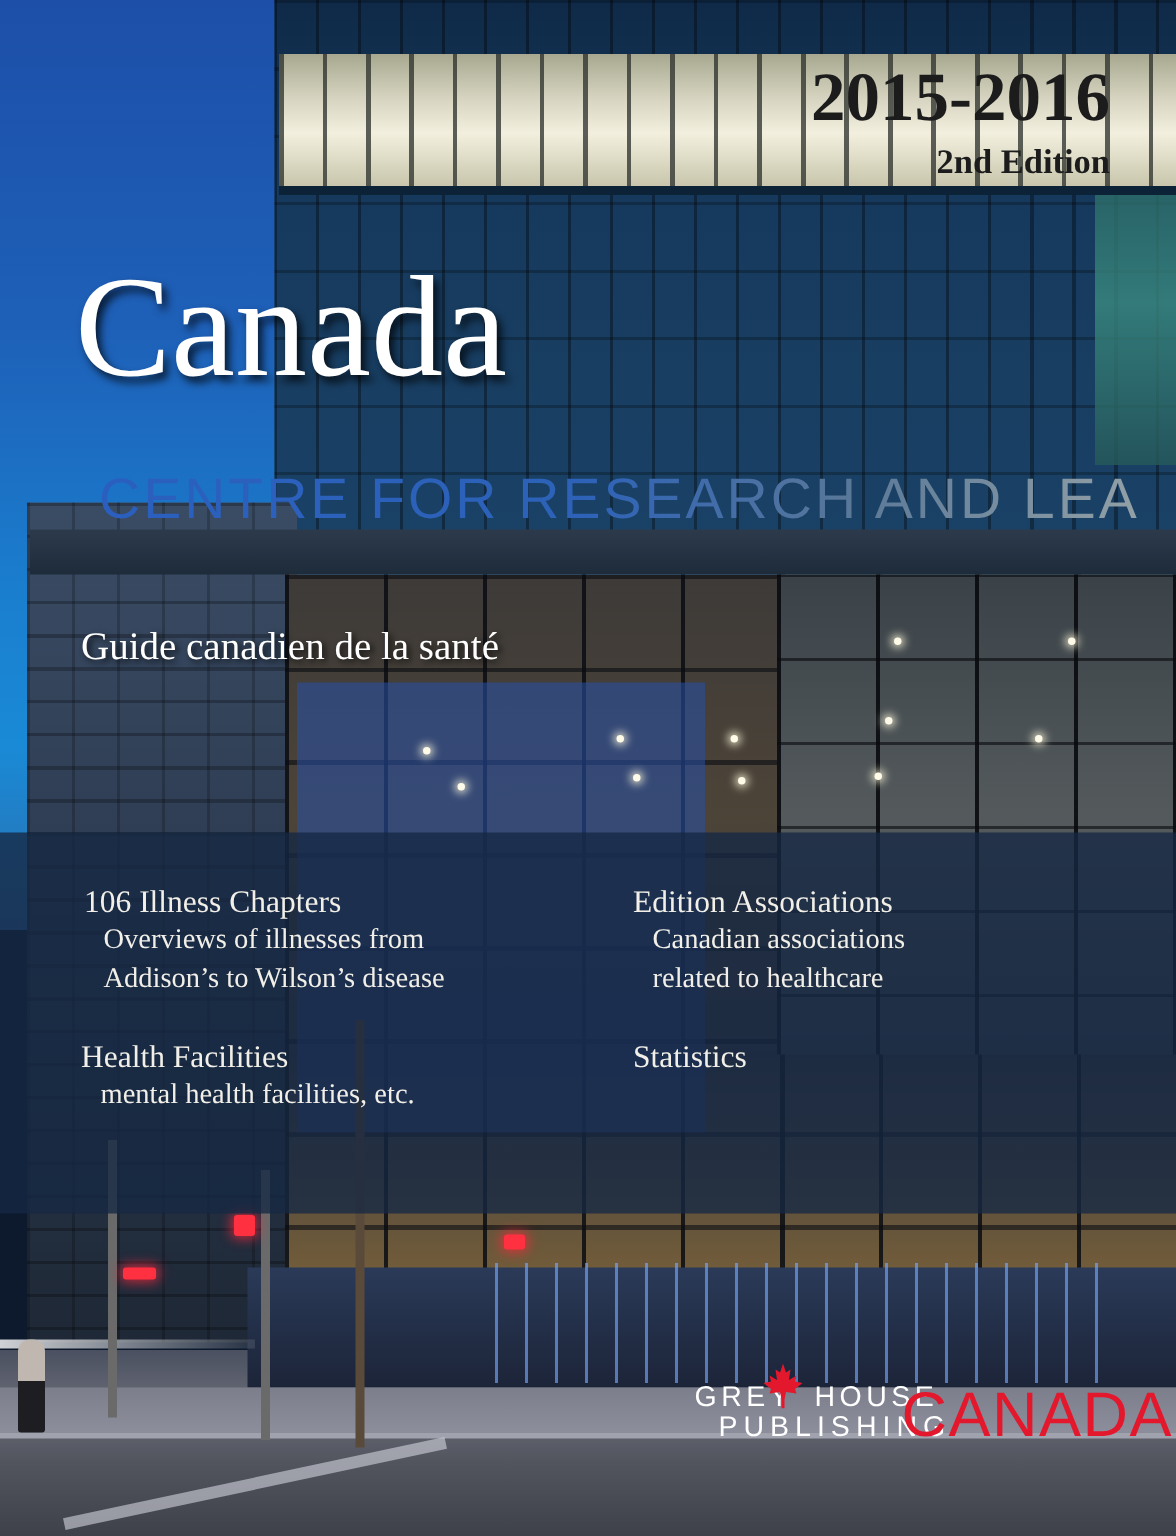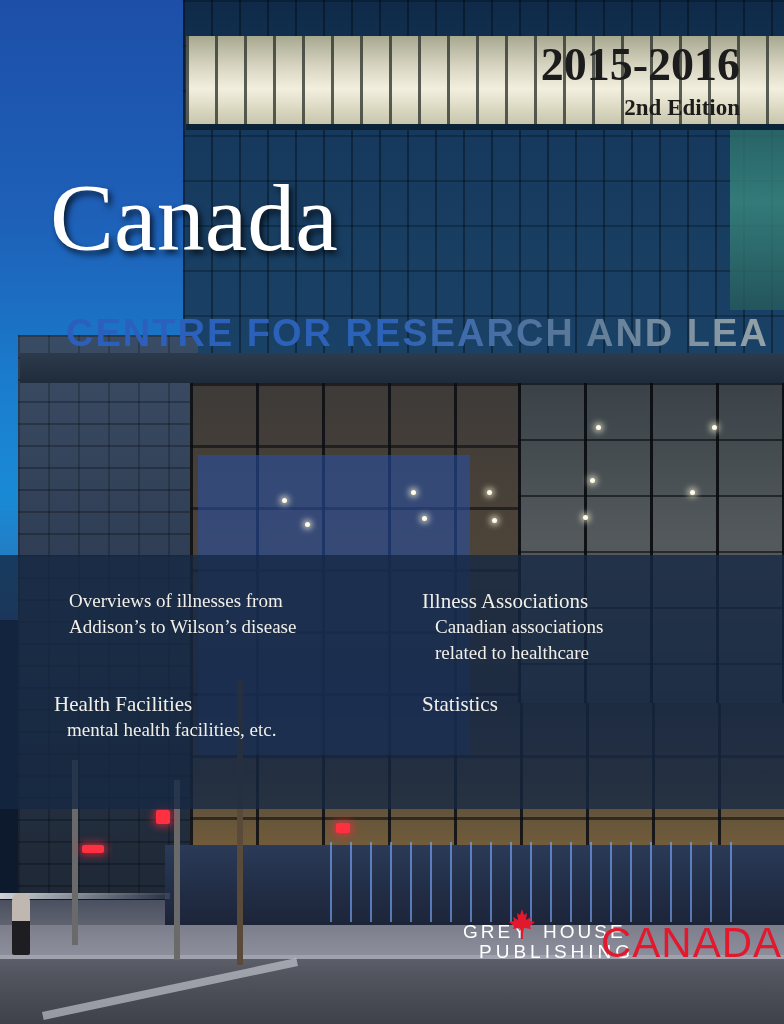--- a/index.html
+++ b/index.html
@@ -37,21 +37,21 @@
     }
     .teal-reflect {
       position: absolute; left: 730px; top: 130px; width: 54px; height: 180px;
       background: linear-gradient(180deg, #2d6e6a, #3a8a80 40%, #265a5a);
       opacity: 0.8;
     }
     
     .signage {
       position: absolute; left: 66px; top: 312px; width: 718px; height: 42px;
       font-family: "Liberation Sans", "DejaVu Sans", sans-serif;
-      font-weight: 700; font-size: 38px; letter-spacing: 2px; line-height: 42px;
+      font-weight: 400; font-size: 38px; letter-spacing: 2px; line-height: 42px;
       white-space: nowrap; overflow: hidden;
       background: linear-gradient(90deg, #2a5fbf 0%, #2d62b8 45%, #5a7898 70%, #9aa6a8 100%);
       -webkit-background-clip: text; background-clip: text; color: transparent;
     }
     .canopy {
       position: absolute; left: 20px; top: 353px; width: 764px; height: 30px;
       background: linear-gradient(180deg, #2c3a4c, #1e2b3a);
     }
     
     .left-building {
@@ -225,30 +225,32 @@
   <div class="neon" style="left:156px;top:810px;width:14px;height:14px"></div>
   <div class="neon" style="left:82px;top:845px;width:22px;height:8px"></div>
   <div class="neon" style="left:336px;top:823px;width:14px;height:10px"></div>
 
   <div class="edition-year">2015-2016</div>
   <div class="edition-num">2nd Edition</div>
 
   <h1 class="title">
     <span class="title-line">Canada</span>
   </h1>
+  <div class="subtitle">Guide canadien de la santé</div>
 
   <div class="feature-band"></div>
 
   <div class="feature" style="left:56px;top:588px">
+    <span class="feature-title">106 Illness Chapters</span>
     <span class="feature-desc">Overviews of illnesses from</span>
     <span class="feature-desc">Addison’s to Wilson’s disease</span>
   </div>
 
   <div class="feature" style="left:422px;top:588px">
-    <span class="feature-title">Illness Associations</span>
+    <span class="feature-title">Edition Associations</span>
     <span class="feature-desc">Canadian associations</span>
     <span class="feature-desc">related to healthcare</span>
   </div>
 
   <div class="feature" style="left:54px;top:691px">
     <span class="feature-title">Health Facilities</span>
     <span class="feature-desc">mental health facilities, etc.</span>
   </div>
 
   <div class="feature" style="left:422px;top:691px">

